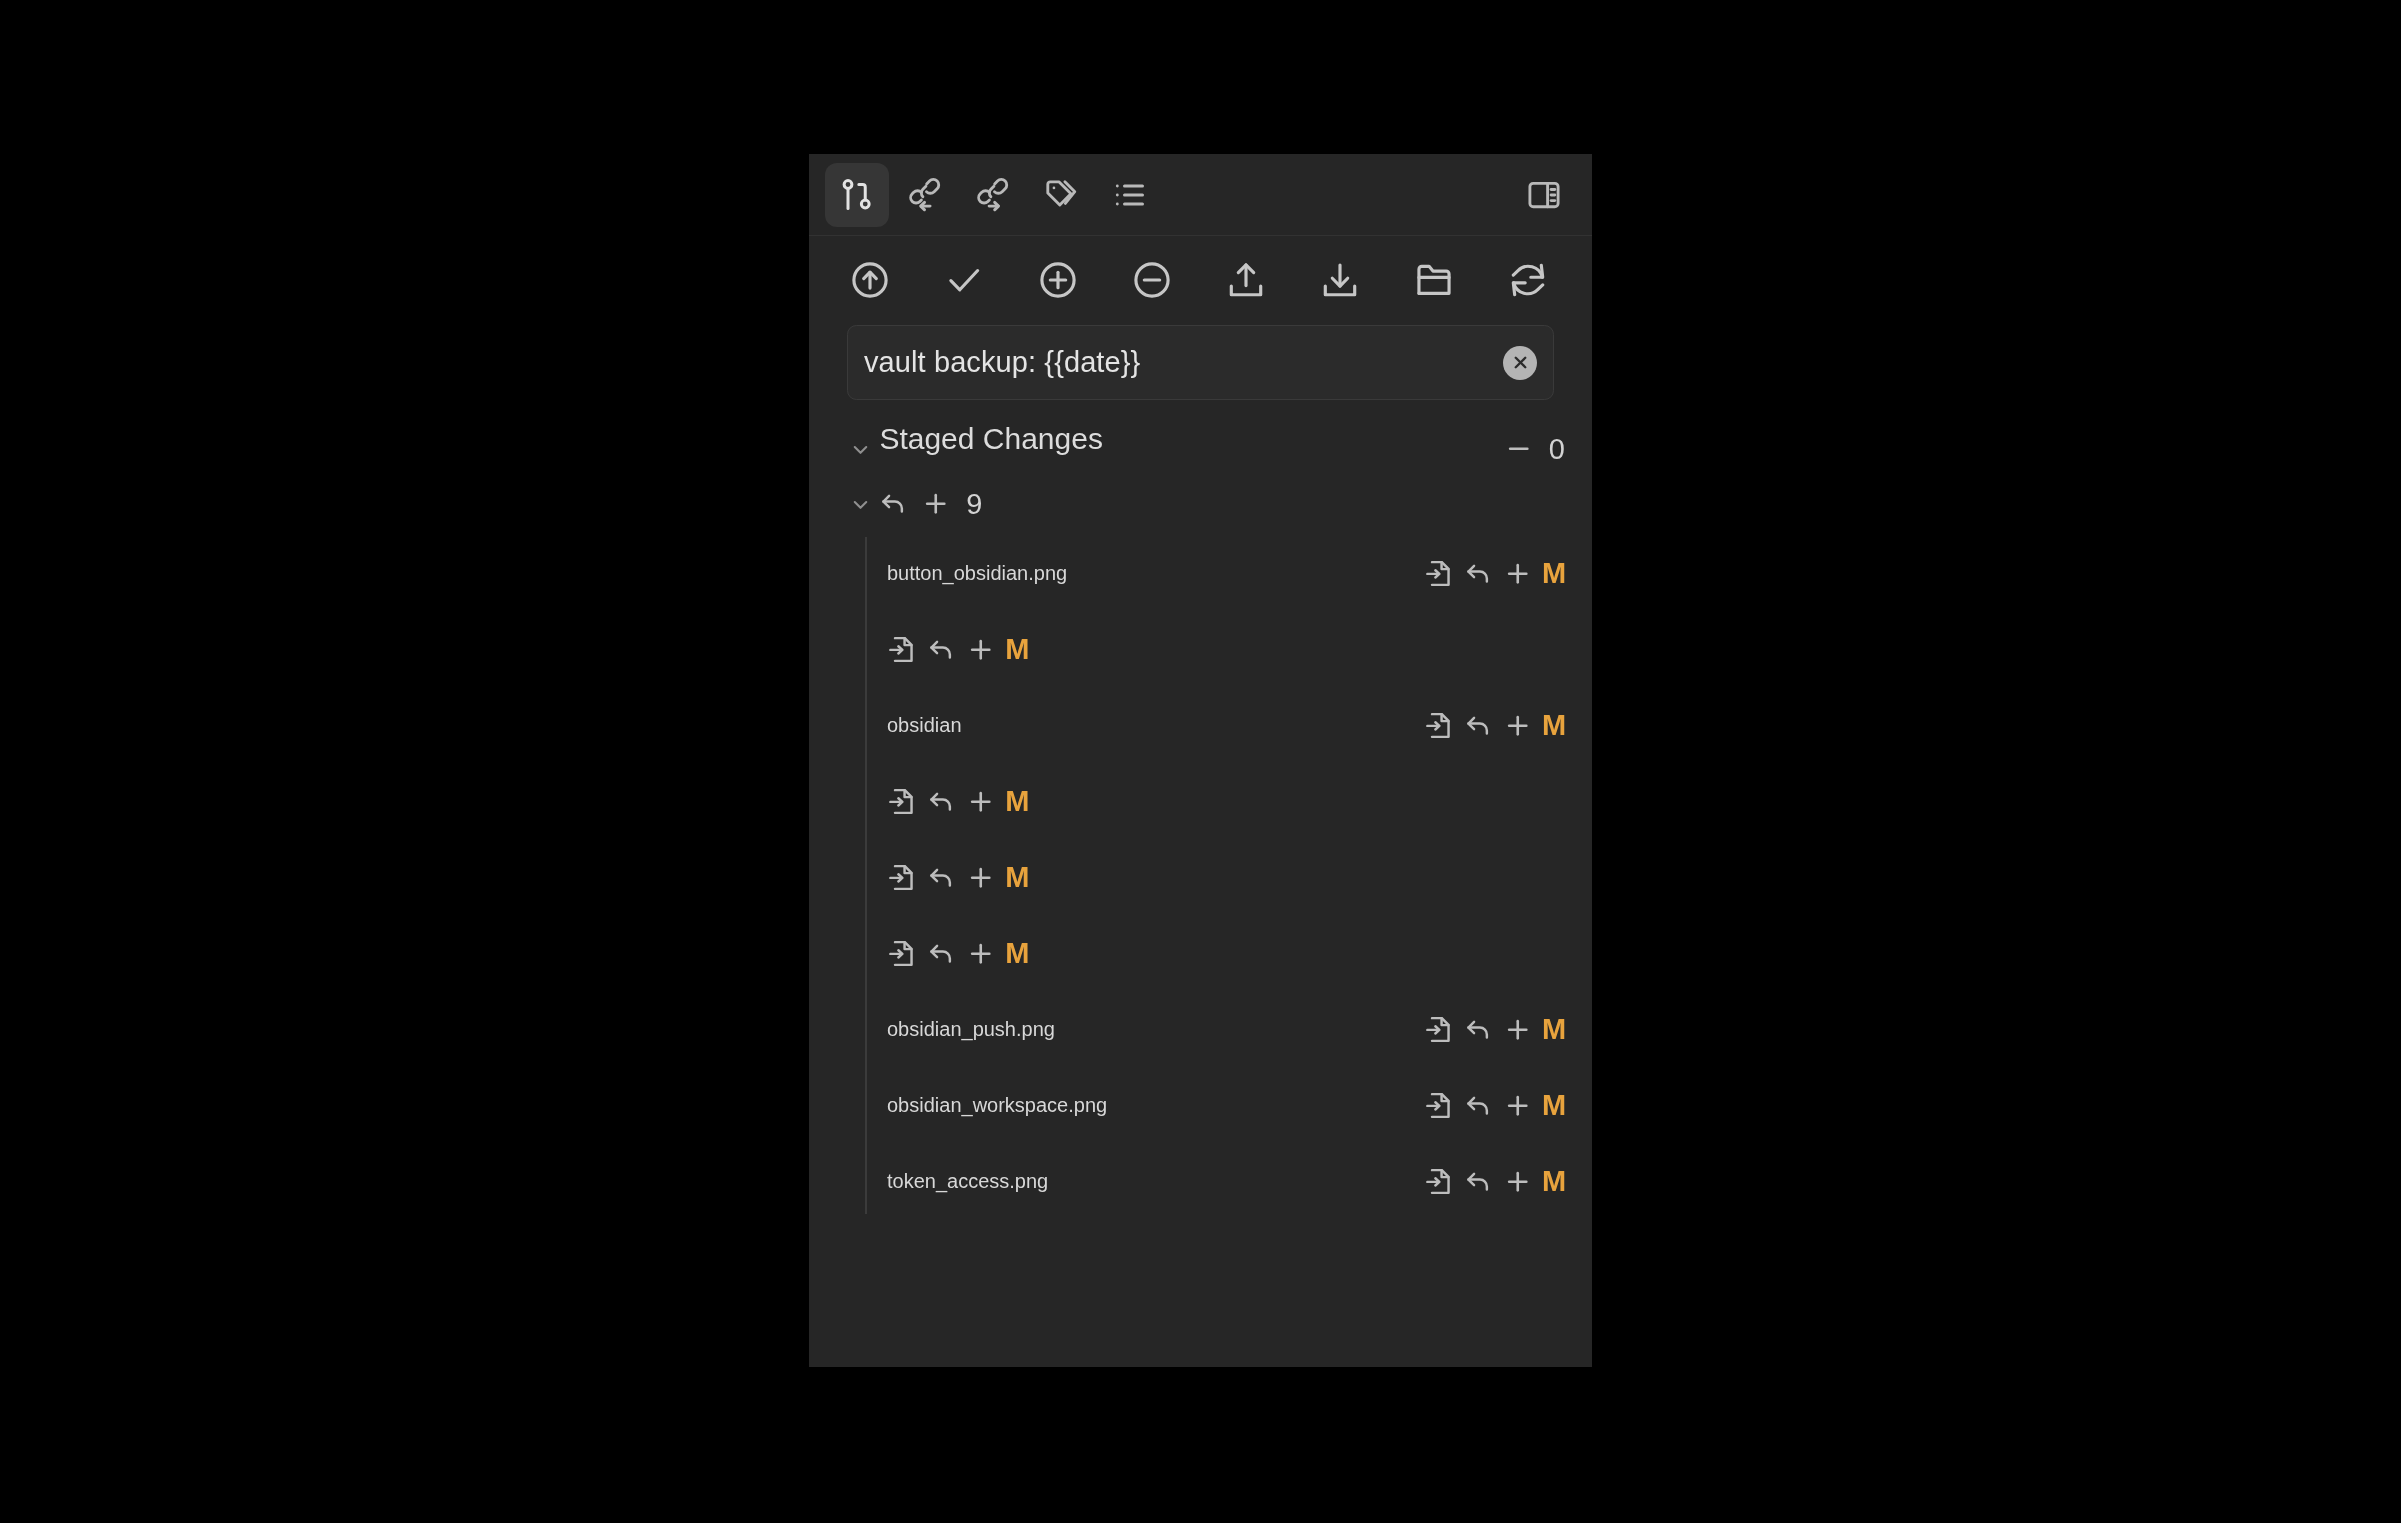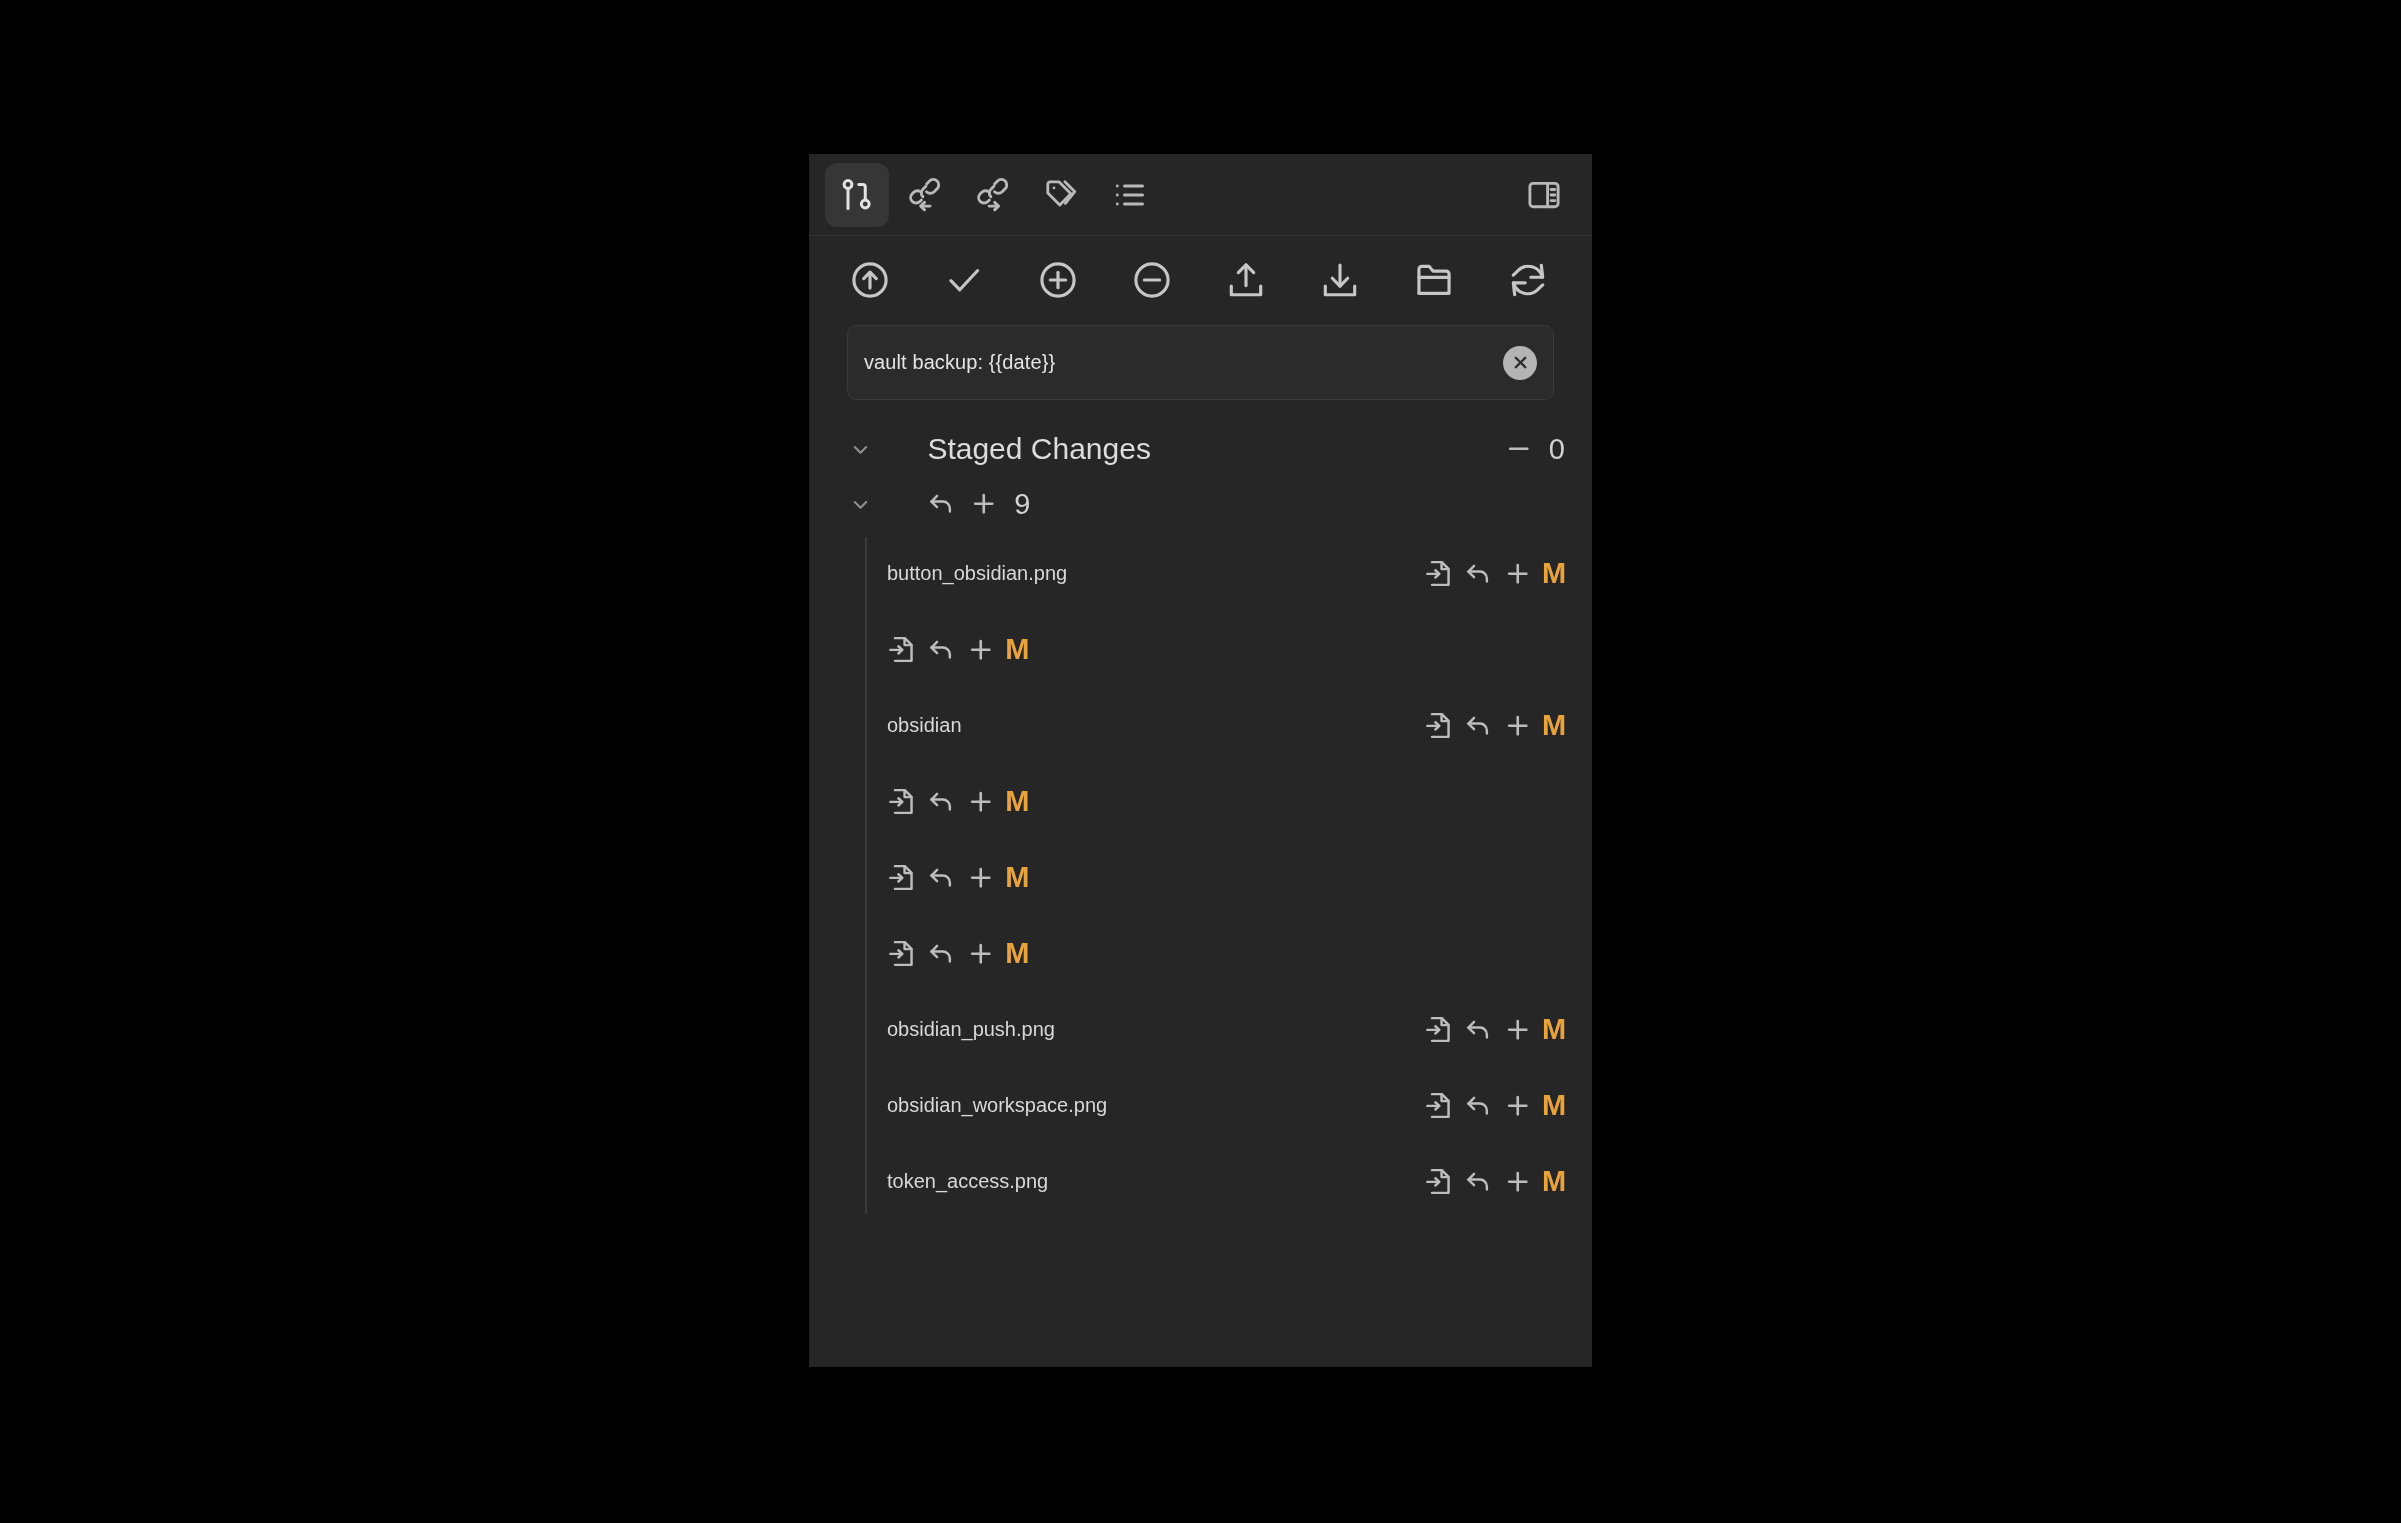--- a/index.html
+++ b/index.html
@@ -79,21 +79,21 @@
     position: relative;
     height: 75px;
     background: #2b2b2b;
     border: 1.3px solid #3a3a3a;
     border-radius: 9.4px;
     display: flex;
     align-items: center;
     padding: 0 62px 0 16px;
   }
   .commitbox .val {
-    font-size: 20px;
+    font-size: 29px;
     color: #e4e4e4;
     letter-spacing: 0.1px;
     white-space: nowrap;
     overflow: hidden;
   }
   .clearbtn {
     position: absolute;
     right: 16px;
     top: 50%;
     transform: translateY(-50%);
@@ -108,23 +108,21 @@
 
   
   .tree {
     flex: 1 1 auto;
     padding: 21.4px 0 0 0;
     overflow: hidden;
   }
   .section-head {
     height: 55px;
     display: flex;
-    align-items: center;
     padding: 0 27px 0 38px;
-    gap: 48px;
   }
   .chev {
     width: 27px;
     flex: 0 0 27px;
     display: flex;
     align-items: center;
     justify-content: center;
     margin-right: 5.4px;
   }
   .section-title {

